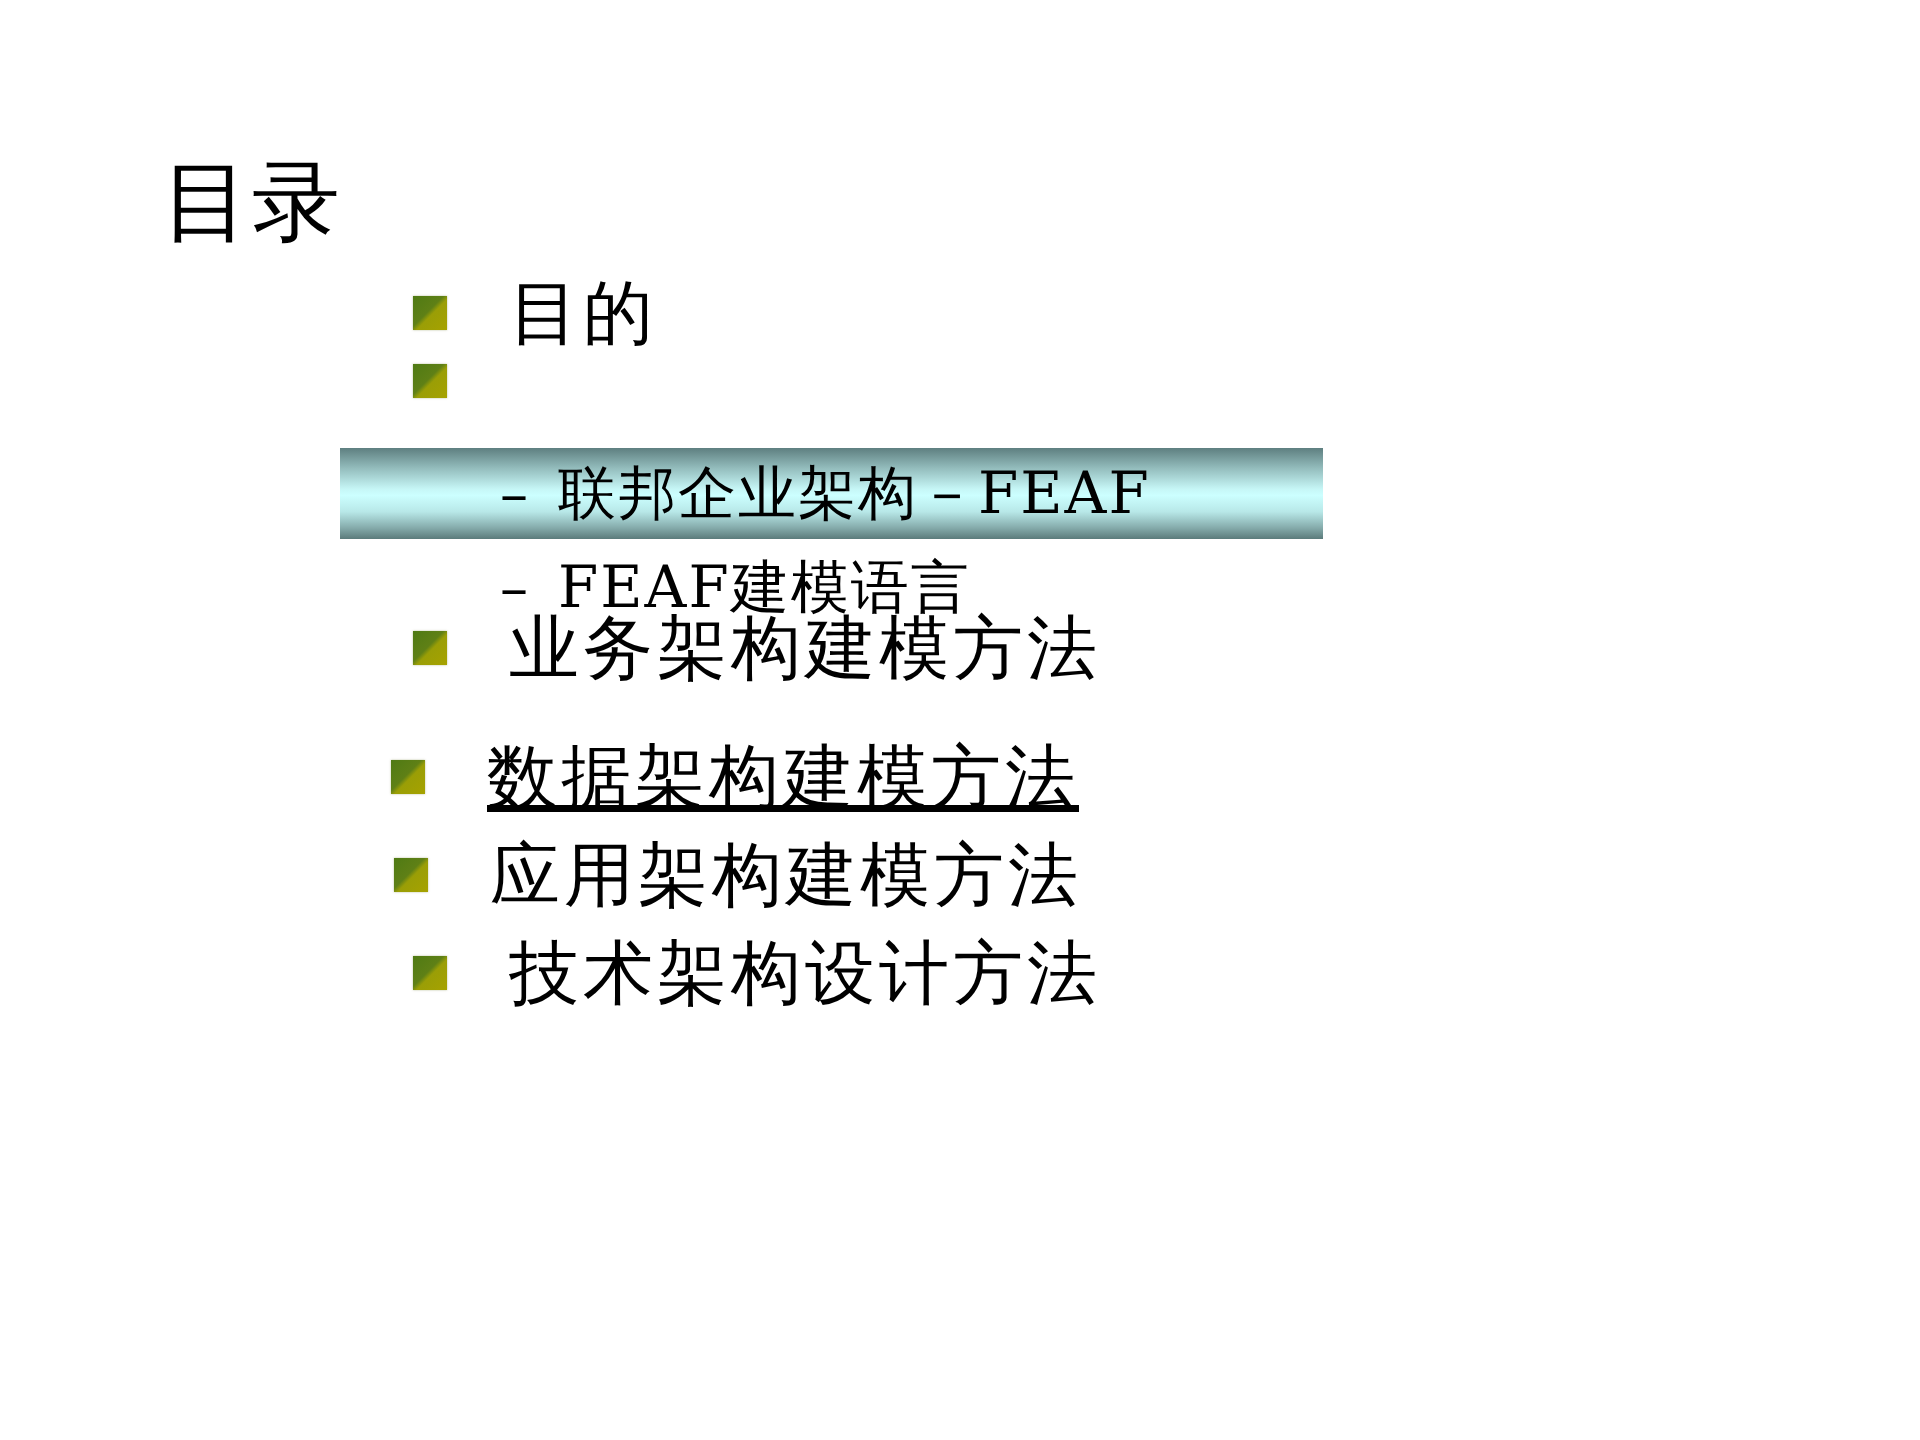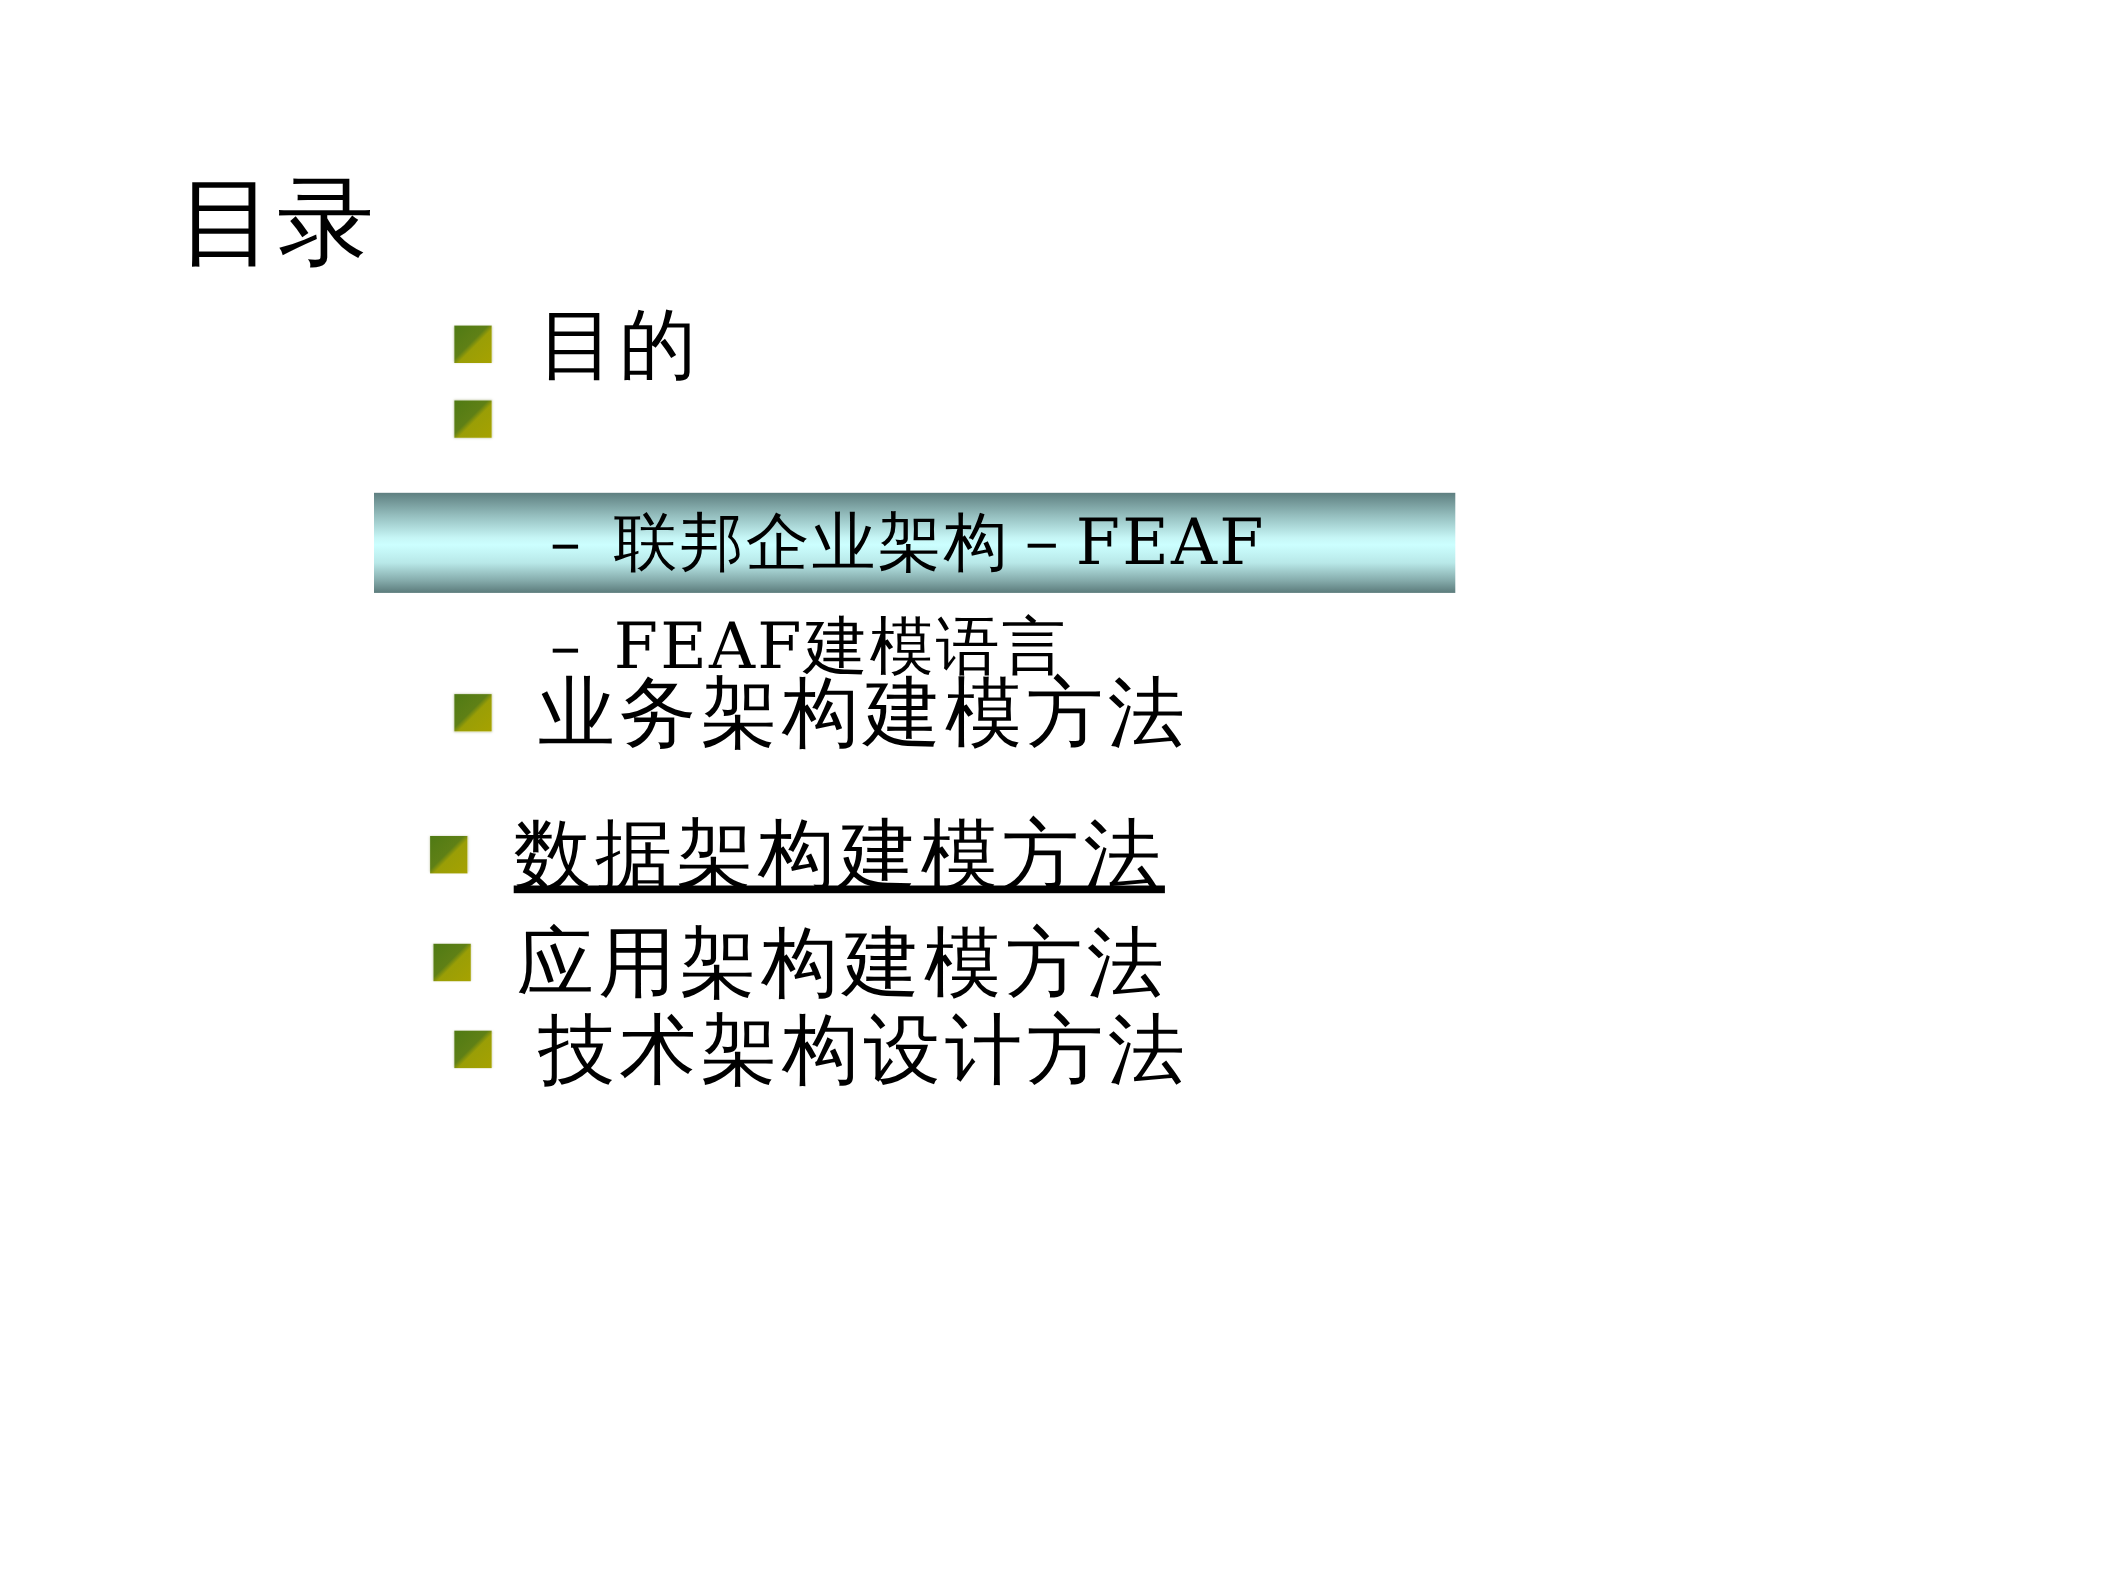--- a/index.html
+++ b/index.html
@@ -6,21 +6,21 @@
     body { width: 1920px; height: 1440px; position: relative; overflow: hidden;
            font-family: "DejaVu Serif", "Liberation Serif", serif; color: #000; }
     .title { position: absolute; left: 162px; top: 152px; font-size: 88px; line-height: 100px;
              font-family: "DejaVu Sans", "Liberation Sans", sans-serif; letter-spacing: 2px; text-align: center; }
     .highlight { position: absolute; left: 340px; top: 448px; width: 983px; height: 91px;
                  background: linear-gradient(to bottom, #5e7f80 0%, #93bcbc 22%, #c6f6f6 45%, #ccffff 52%, #b8e8e8 70%, #84aaaa 88%, #5b7b7b 100%); }
     .row { position: absolute; display: flex; align-items: center; }
     .bullet { width: 34px; height: 34px; flex: none;
               background: linear-gradient(135deg, #4f7a14 0%, #5f8016 45%, #9a9e06 55%, #a6a200 100%);
               box-shadow: 0 0 2px rgba(120,130,60,0.5); }
-    .l1 .text { font-size: 70px; line-height: 96px; margin-left: 42px; letter-spacing: 4px; white-space: nowrap; }
+    .l1 .text { font-size: 70px; line-height: 96px; margin-left: 62px; letter-spacing: 4px; white-space: nowrap; }
     .l2 .dash { font-size: 56px; width: 58px; text-align: left; }
     .l2 .text { font-size: 58px; line-height: 84px; white-space: nowrap; letter-spacing: 2px; }
   </style>
 </head>
 <body>
 
 <div class="title">目录</div>
 
 <div class="highlight"></div>
 
@@ -51,16 +51,16 @@
 <div class="row l1" style="left:391px; top:729px;text-decoration:underline;">
   <span class="bullet"></span>
   <span class="text">数据架构建模方法</span>
 </div>
 
 <div class="row l1" style="left:394px; top:827px;">
   <span class="bullet"></span>
   <span class="text">应用架构建模方法</span>
 </div>
 
-<div class="row l1" style="left:413px; top:906px;">
+<div class="row l1" style="left:413px; top:925px;">
   <span class="bullet"></span>
   <span class="text">技术架构设计方法</span>
 </div>
 
 </body></html>

